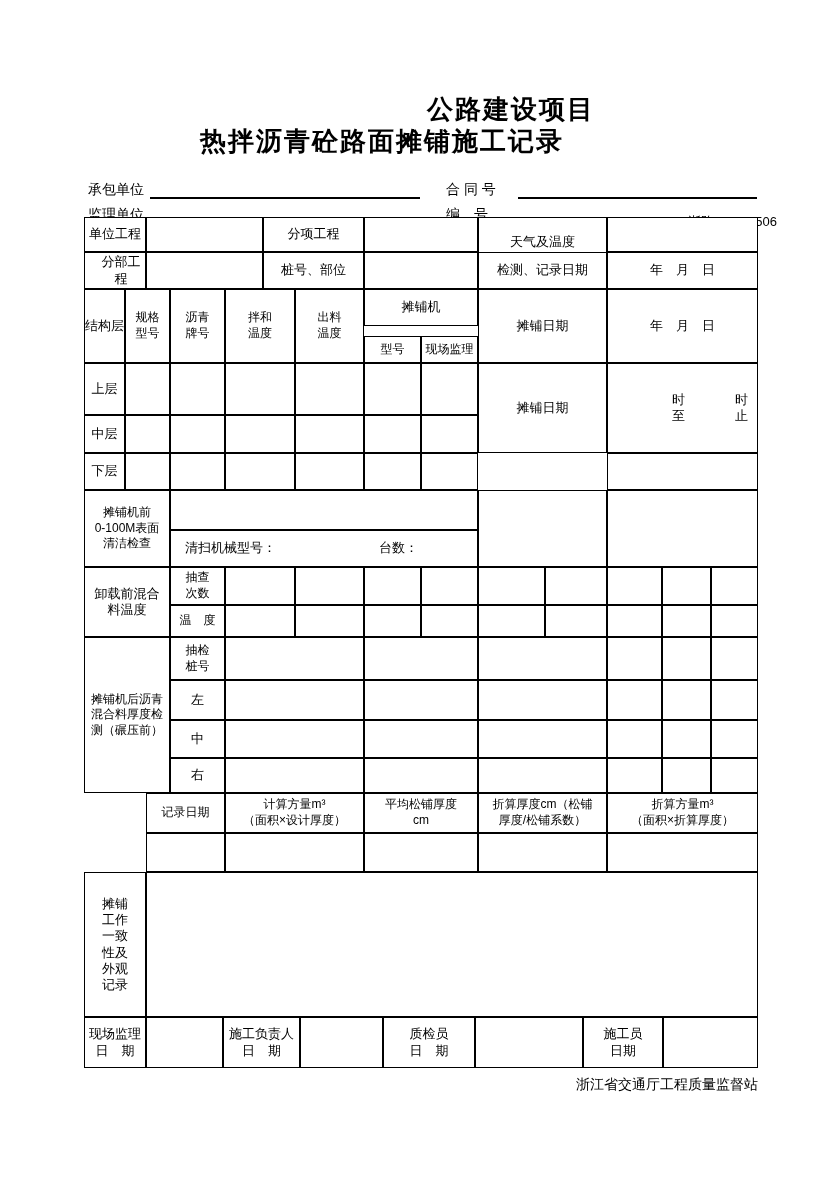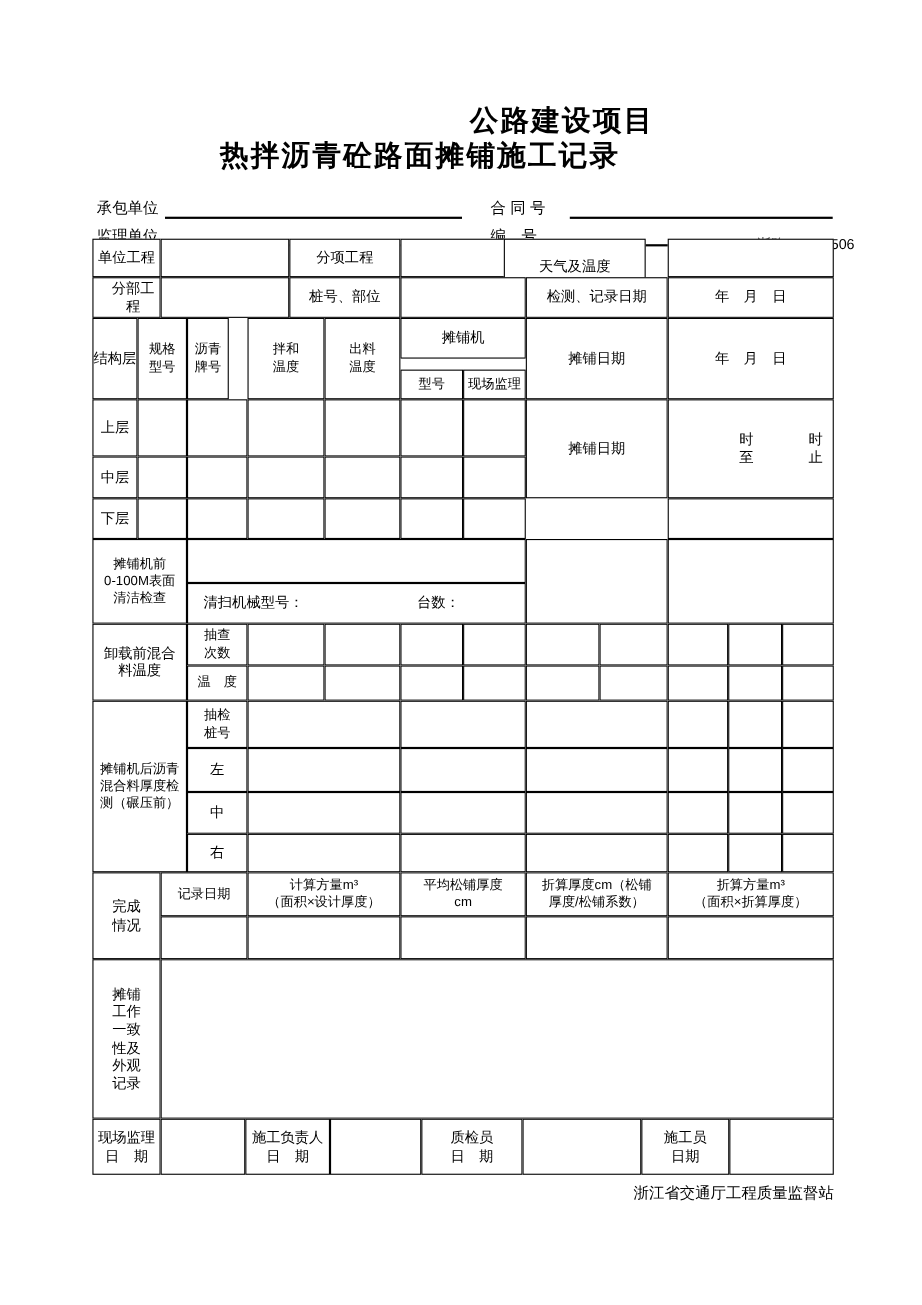--- a/index.html
+++ b/index.html
@@ -37,34 +37,34 @@
 <span class="fldlabel" style="left:446px;top:206px;">编　号</span>
 <div class="uline" style="left:518px;top:205px;width:166px;"></div>
 <span class="formcode" style="left:688px;top:213px;">浙路（JS）506</span>
 
 <div id="tbl">
 
   <div class="cell" style="left:0;top:0;width:62px;height:35px;">单位工程</div>
   <div class="cell" style="left:62px;top:0;width:117px;height:35px;"></div>
   <div class="cell" style="left:179px;top:0;width:101px;height:35px;">分项工程</div>
   <div class="cell" style="left:280px;top:0;width:114px;height:35px;"></div>
-  <div class="cell" style="left:374px;top:0;width:129px;height:51px;">天气及温度</div>
+  <div class="cell" style="left:394px;top:0;width:129px;height:51px;">天气及温度</div>
   <div class="cell" style="left:523px;top:0;width:151px;height:35px;"></div>
 
   <div class="cell" style="left:0;top:35px;width:62px;height:37px;padding-left:12px;">分部工程</div>
   <div class="cell" style="left:62px;top:35px;width:117px;height:37px;"></div>
   <div class="cell" style="left:179px;top:35px;width:101px;height:37px;">桩号、部位</div>
   <div class="cell" style="left:280px;top:35px;width:114px;height:37px;"></div>
   <div class="cell" style="left:394px;top:35px;width:129px;height:37px;">检测、记录日期</div>
   <div class="cell" style="left:523px;top:35px;width:151px;height:37px;">年　月　日</div>
 
   <div class="cell" style="left:0;top:72px;width:41px;height:74px;">结构层</div>
   <div class="cell small" style="left:41px;top:72px;width:45px;height:74px;">规格
 型号</div>
-  <div class="cell small" style="left:86px;top:72px;width:38px;height:74px;">沥青
+  <div class="cell small" style="left:86px;top:72px;width:55px;height:74px;">沥青
 牌号</div>
   <div class="cell small" style="left:141px;top:72px;width:70px;height:74px;">拌和
 温度</div>
   <div class="cell small" style="left:211px;top:72px;width:69px;height:74px;">出料
 温度</div>
   <div class="cell" style="left:280px;top:72px;width:114px;height:37px;">摊铺机</div>
   <div class="cell small" style="left:280px;top:119px;width:57px;height:27px;">型号</div>
   <div class="cell small" style="left:337px;top:119px;width:57px;height:27px;">现场监理</div>
   <div class="cell" style="left:394px;top:72px;width:129px;height:74px;">摊铺日期</div>
   <div class="cell" style="left:523px;top:72px;width:151px;height:74px;">年　月　日</div>
@@ -97,22 +97,20 @@
 
   <div class="cell small" style="left:0;top:420px;width:86px;height:156px;">摊铺机后沥青
 混合料厚度检
 测（碾压前）</div>
   <div class="cell small" style="left:86px;top:420px;width:55px;height:43px;">抽检
 桩号</div>
   <div class="cell" style="left:86px;top:463px;width:55px;height:40px;">左</div>
   <div class="cell" style="left:86px;top:503px;width:55px;height:38px;">中</div>
   <div class="cell" style="left:86px;top:541px;width:55px;height:35px;">右</div>
 
-  <div class="cell" style="left:0;top:576px;width:62px;height:79px;">完成
-情况</div>
   <div class="cell small" style="left:62px;top:576px;width:79px;height:40px;">记录日期</div>
   <div class="cell small" style="left:141px;top:576px;width:139px;height:40px;">计算方量m³
 （面积×设计厚度）</div>
   <div class="cell small" style="left:280px;top:576px;width:114px;height:40px;">平均松铺厚度
 cm</div>
   <div class="cell small" style="left:394px;top:576px;width:129px;height:40px;">折算厚度cm（松铺
 厚度/松铺系数）</div>
   <div class="cell small" style="left:523px;top:576px;width:151px;height:40px;">折算方量m³
 （面积×折算厚度）</div>
 

